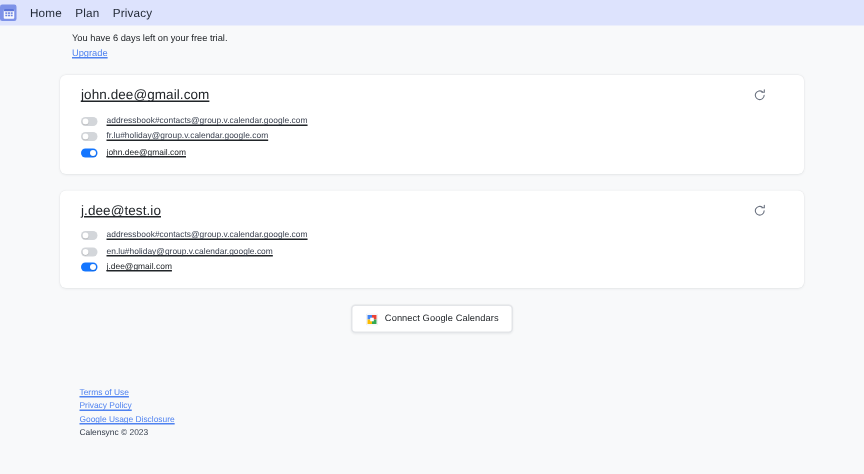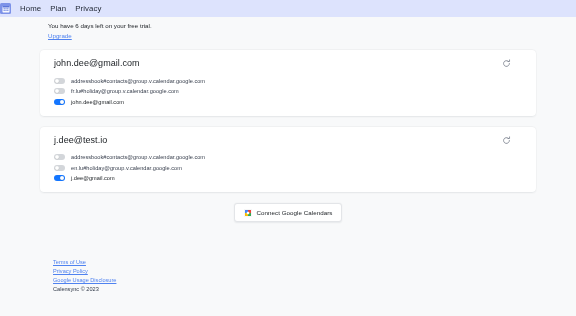--- a/index.html
+++ b/index.html
@@ -71,20 +71,21 @@
     margin-top: 9px;
   }
 
   .account-card {
     background: #ffffff;
     border-radius: 4px;
     box-shadow: 0 0.5px 2px rgba(16, 24, 40, 0.07), 0 0 0 0.4px rgba(16,24,40,0.03);
     padding: 8px 12px 9px 12px;
     margin-bottom: 11px;
     position: relative;
+    text-decoration: underline;
   }
 
   .card-head {
     display: flex;
     align-items: flex-start;
     justify-content: space-between;
   }
 
   .account-email {
     font-size: 9px;

